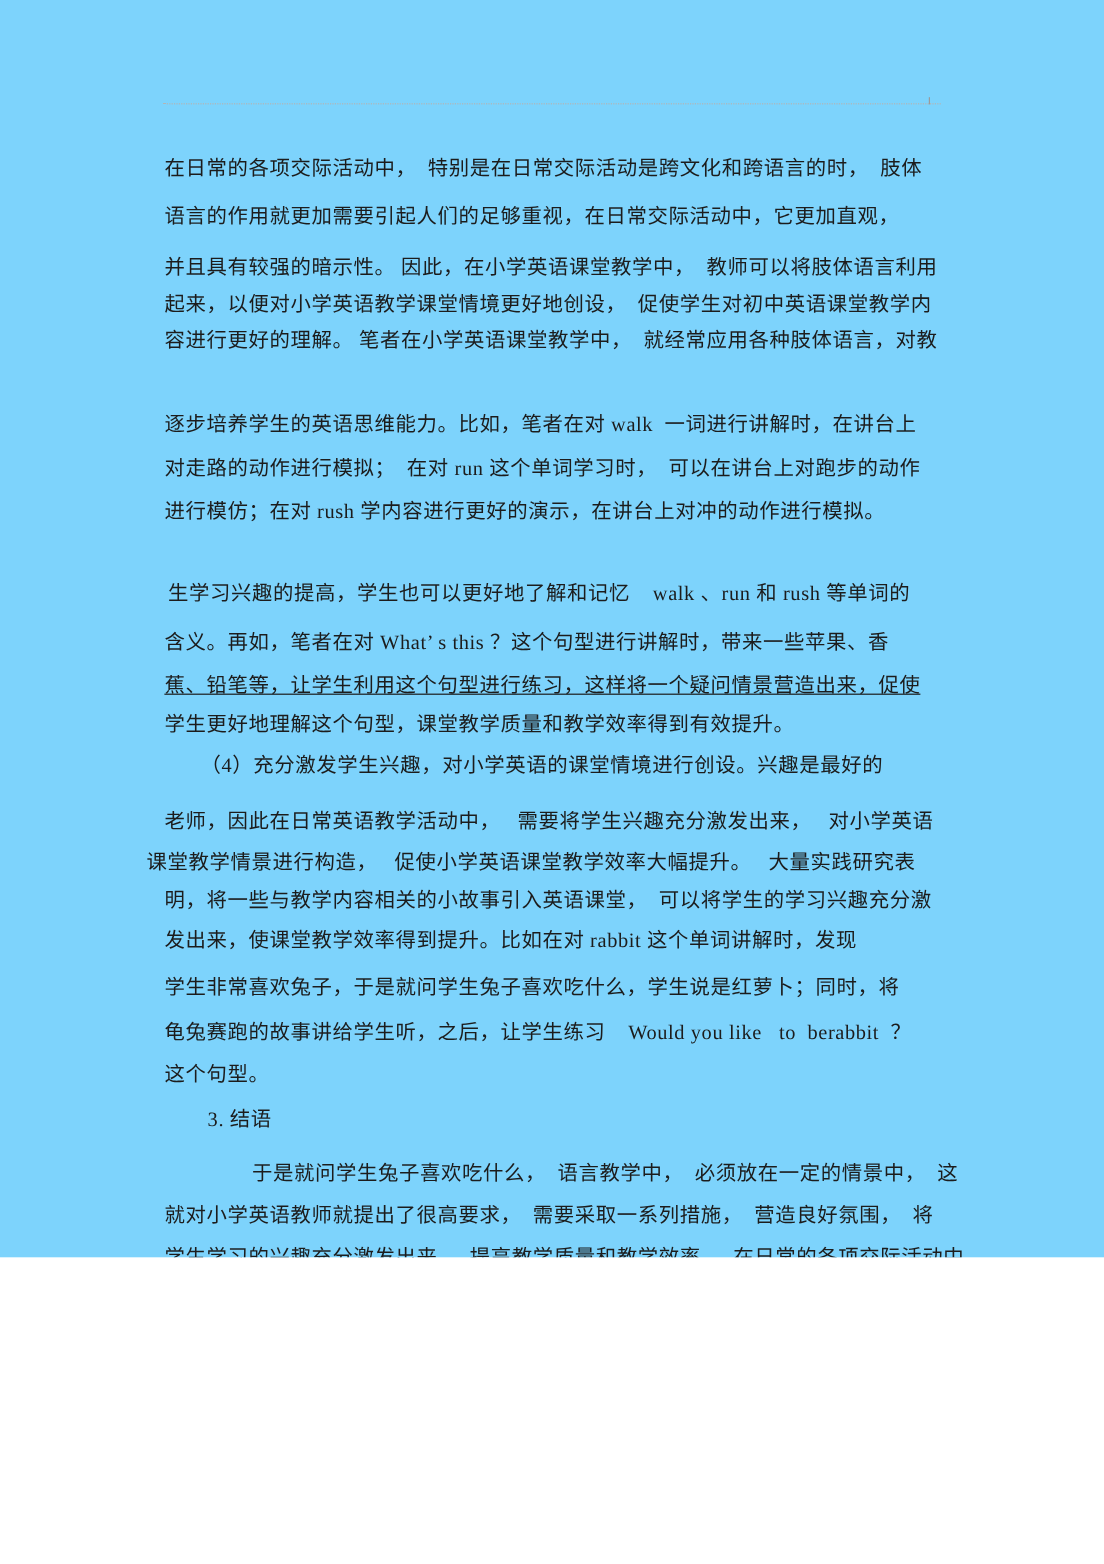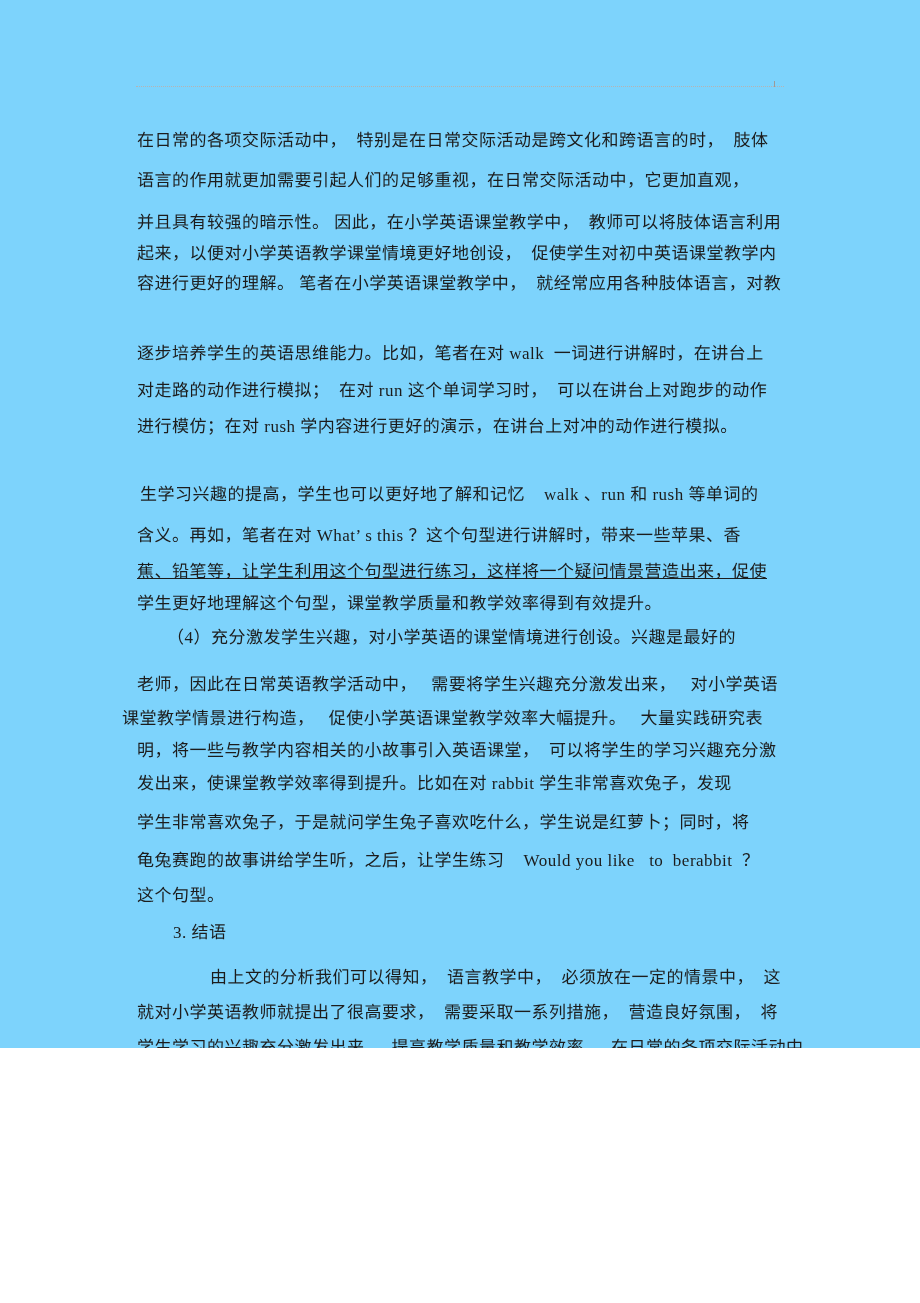--- a/index.html
+++ b/index.html
@@ -74,26 +74,26 @@
   <div class="line" style="top:343px; left:137px;">逐步培养学生的英语思维能力。比如，笔者在对 walk  一词进行讲解时，在讲台上</div>
   <div class="line" style="top:416px; left:137px;">进行模仿；在对 rush 学内容进行更好的演示，在讲台上对冲的动作进行模拟。</div>
   <div class="line" style="top:484px; left:140px;">生学习兴趣的提高，学生也可以更好地了解和记忆    walk 、run 和 rush 等单词的</div>
   <div class="line" style="top:525px; left:137px;">含义。再如，笔者在对 What’ s this ？这个句型进行讲解时，带来一些苹果、香</div>
   <div class="line" style="top:561px; left:137px;text-decoration:underline;">蕉、铅笔等，让学生利用这个句型进行练习，这样将一个疑问情景营造出来，促使</div>
   <div class="line" style="top:593px; left:137px;">学生更好地理解这个句型，课堂教学质量和教学效率得到有效提升。</div>
   <div class="line" style="top:627px; left:167px;">（4）充分激发学生兴趣，对小学英语的课堂情境进行创设。兴趣是最好的</div>
   <div class="line" style="top:674px; left:137px;">老师，因此在日常英语教学活动中，   需要将学生兴趣充分激发出来，   对小学英语</div>
   <div class="line" style="top:708px; left:122px;">课堂教学情景进行构造，   促使小学英语课堂教学效率大幅提升。   大量实践研究表</div>
   <div class="line" style="top:740px; left:137px;">明，将一些与教学内容相关的小故事引入英语课堂，  可以将学生的学习兴趣充分激</div>
-  <div class="line" style="top:773px; left:137px;">发出来，使课堂教学效率得到提升。比如在对 rabbit 学生非常喜欢兔子，发现</div>
+  <div class="line" style="top:773px; left:137px;">发出来，使课堂教学效率得到提升。比如在对 rabbit 这个单词讲解时，发现</div>
   <div class="line" style="top:812px; left:137px;">学生非常喜欢兔子，于是就问学生兔子喜欢吃什么，学生说是红萝卜；同时，将</div>
   <div class="line" style="top:850px; left:137px;">龟兔赛跑的故事讲给学生听，之后，让学生练习    Would you like   to  berabbit  ？</div>
   <div class="line" style="top:885px; left:137px;">这个句型。</div>
   <div class="line" style="top:922px; left:173px;">3. 结语</div>
-  <div class="line" style="top:967px; left:210px;">由上文的分析我们可以得知，  语言教学中，  必须放在一定的情景中，  这</div>
+  <div class="line" style="top:967px; left:210px;">于是就问学生兔子喜欢吃什么，  语言教学中，  必须放在一定的情景中，  这</div>
   <div class="line" style="top:1002px; left:137px;">就对小学英语教师就提出了很高要求，  需要采取一系列措施，  营造良好氛围，  将</div>
   <div class="line" style="top:1037px; left:137px;">学生学习的兴趣充分激发出来，  提高教学质量和教学效率，  在日常的各项交际活动中。</div>
 
   <div class="dashed-separator"></div>
   <div class="dash-end left"></div>
   <div class="dash-end right"></div>
 
 </div>
 
 </body></html>

